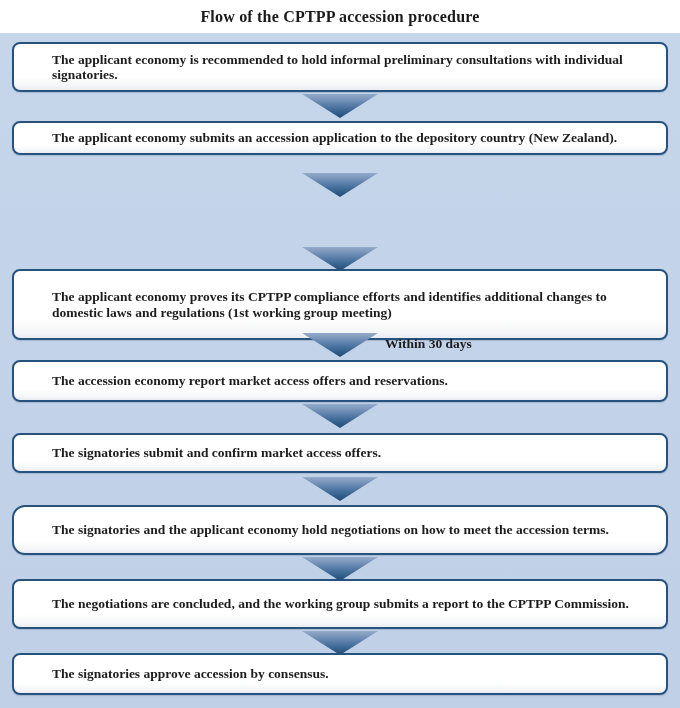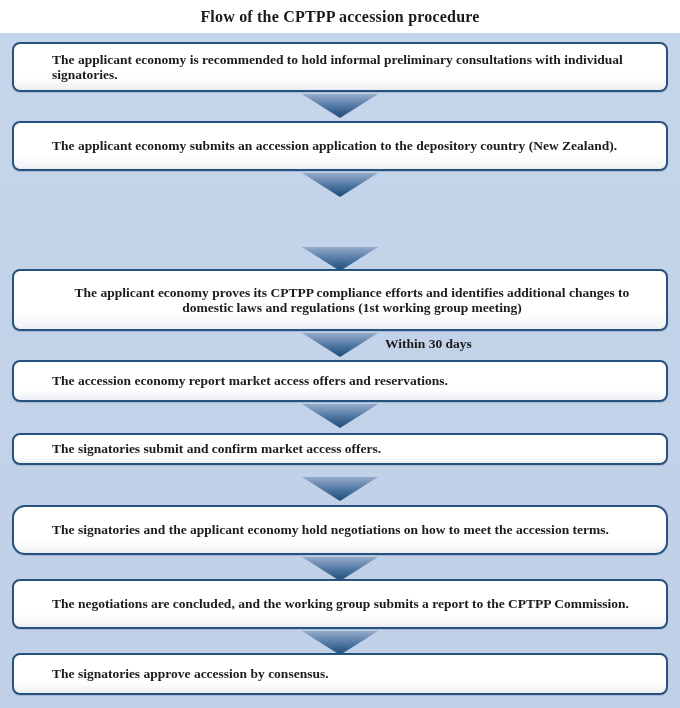--- a/index.html
+++ b/index.html
@@ -106,53 +106,53 @@
   <div class="flow-area">
 
     <div class="step-box" style="top: 9px; height: 50px; border-color: rgb(38, 82, 125);">
       <div class="step-text">The applicant economy is recommended to hold informal preliminary consultations with individual signatories.</div>
     </div>
 
     <div class="arrow-wrap" style="top:61px;">
       <div class="arrow-grad" style="background: linear-gradient(rgb(147, 171, 202) 0%, rgb(124, 151, 188) 20%, rgb(75, 116, 160) 55%, rgb(30, 74, 118) 100%);"></div>
     </div>
 
-    <div class="step-box" style="top: 88px; height: 50px; border-color: rgb(38, 82, 125);">
+    <div class="step-box" style="top: 88px; height: 34px; border-color: rgb(38, 82, 125);">
       <div class="step-text">The applicant economy submits an accession application to the depository country (New Zealand).</div>
     </div>
 
     <div class="arrow-wrap" style="top:140px;">
       <div class="arrow-grad" style="background: linear-gradient(rgb(147, 171, 202) 0%, rgb(124, 151, 188) 20%, rgb(75, 116, 160) 55%, rgb(30, 74, 118) 100%);"></div>
     </div>
 
 
 
     <div class="arrow-wrap" style="top:214px;">
       <div class="arrow-grad" style="background: linear-gradient(rgb(147, 171, 202) 0%, rgb(124, 151, 188) 20%, rgb(75, 116, 160) 55%, rgb(30, 74, 118) 100%);"></div>
     </div>
 
-    <div class="step-box" style="top: 236px; height: 62px; border-color: rgb(38, 82, 125); text-align: center;">
+    <div class="step-box" style="top: 236px; height: 71px; border-color: rgb(38, 82, 125);">
       <div class="step-text">The applicant economy proves its CPTPP compliance efforts and identifies additional changes to domestic laws and regulations (1st working group meeting)</div>
     </div>
 
     <div class="arrow-wrap" style="top:300px;">
       <div class="arrow-grad" style="background: linear-gradient(rgb(147, 171, 202) 0%, rgb(124, 151, 188) 20%, rgb(75, 116, 160) 55%, rgb(30, 74, 118) 100%);"></div>
     </div>
 
     <div class="note-label" style="top:303px; left:385px;">Within 30 days</div>
 
     <div class="step-box" style="top: 327px; height: 42px; border-color: rgb(38, 82, 125);">
       <div class="step-text">The accession economy report market access offers and reservations.</div>
     </div>
 
     <div class="arrow-wrap" style="top:371px;">
       <div class="arrow-grad" style="background: linear-gradient(rgb(147, 171, 202) 0%, rgb(124, 151, 188) 20%, rgb(75, 116, 160) 55%, rgb(30, 74, 118) 100%);"></div>
     </div>
 
-    <div class="step-box" style="top: 400px; height: 32px; border-color: rgb(38, 82, 125);">
+    <div class="step-box" style="top: 400px; height: 40px; border-color: rgb(38, 82, 125);">
       <div class="step-text">The signatories submit and confirm market access offers.</div>
     </div>
 
     <div class="arrow-wrap" style="top:444px;">
       <div class="arrow-grad" style="background: linear-gradient(rgb(147, 171, 202) 0%, rgb(124, 151, 188) 20%, rgb(75, 116, 160) 55%, rgb(30, 74, 118) 100%);"></div>
     </div>
 
     <div class="step-box" style="top: 472px; height: 50px; border-color: rgb(38, 82, 125); border-radius: 13px;">
       <div class="step-text">The signatories and the applicant economy hold negotiations on how to meet the accession terms.</div>
     </div>

